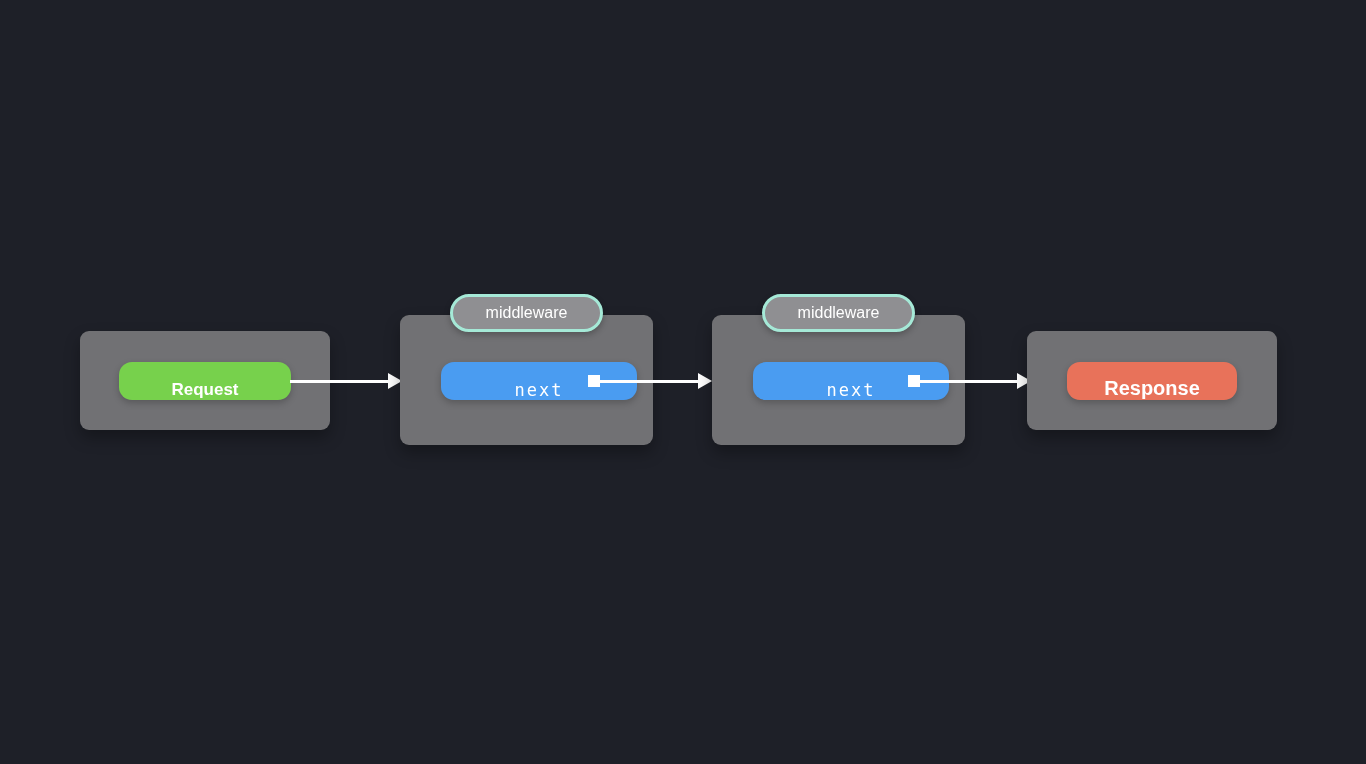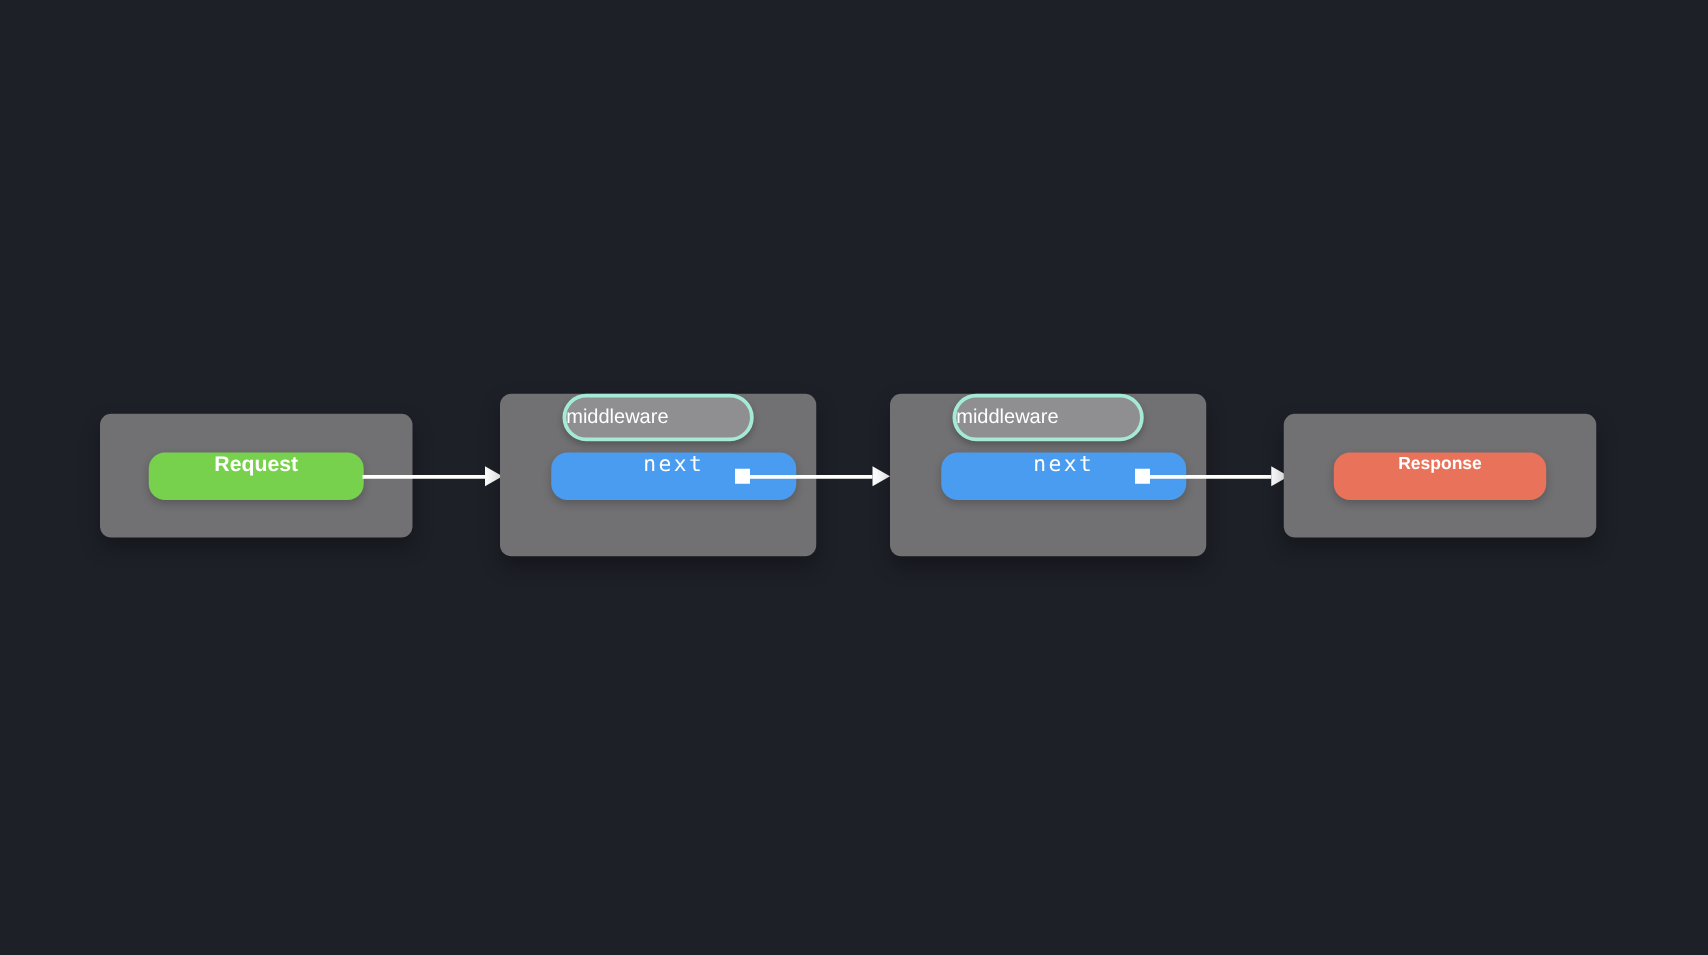--- a/index.html
+++ b/index.html
@@ -26,21 +26,21 @@
   }
   .card.small { width: 250px; height: 99px; top: 331px; }
   .card.large { width: 253px; height: 130px; top: 315px; }
 
   .btn {
     position: absolute;
     top: 362px;
     height: 38px;
     border-radius: 13px;
     display: flex;
-    align-items: flex-start;
+    align-items: flex-end;
     justify-content: center;
     color: #ffffff;
     box-shadow: 0 3px 7px rgba(0,0,0,0.22);
     box-sizing: border-box;
   }
   .btn-request {
     left: 119px; width: 172px;
     background: var(--request-green, #77d14c);
     font-weight: bold; font-size: 17px;
   }
@@ -49,34 +49,35 @@
     background: var(--next-blue, #4a9cf1);
     font-family: "DejaVu Sans Mono", monospace;
     font-size: 17px;
     letter-spacing: 2px;
   }
   .btn-next-1 { left: 441px; }
   .btn-next-2 { left: 753px; }
   .btn-response {
     left: 1067px; width: 170px;
     background: var(--response-orange, #e8725a);
-    font-weight: bold; font-size: 14px;
+    font-weight: bold; font-size: 20px;
   }
 
   .pill {
     position: absolute;
-    top: 315px;
+    top: 294px;
     width: 153px;
     height: 38px;
     background: var(--pill-fill, #8f8f92);
     border: 3px solid var(--pill-border, #a5e9d7);
     border-radius: 22px;
     box-sizing: border-box;
     display: flex;
     align-items: center;
+    justify-content: center;
     color: #ffffff;
     font-size: 16px;
     box-shadow: 0 3px 6px rgba(0,0,0,0.25);
   }
   .pill-1 { left: 450px; }
   .pill-2 { left: 762px; }
 
   .arrow-line {
     position: absolute;
     top: 380px;

